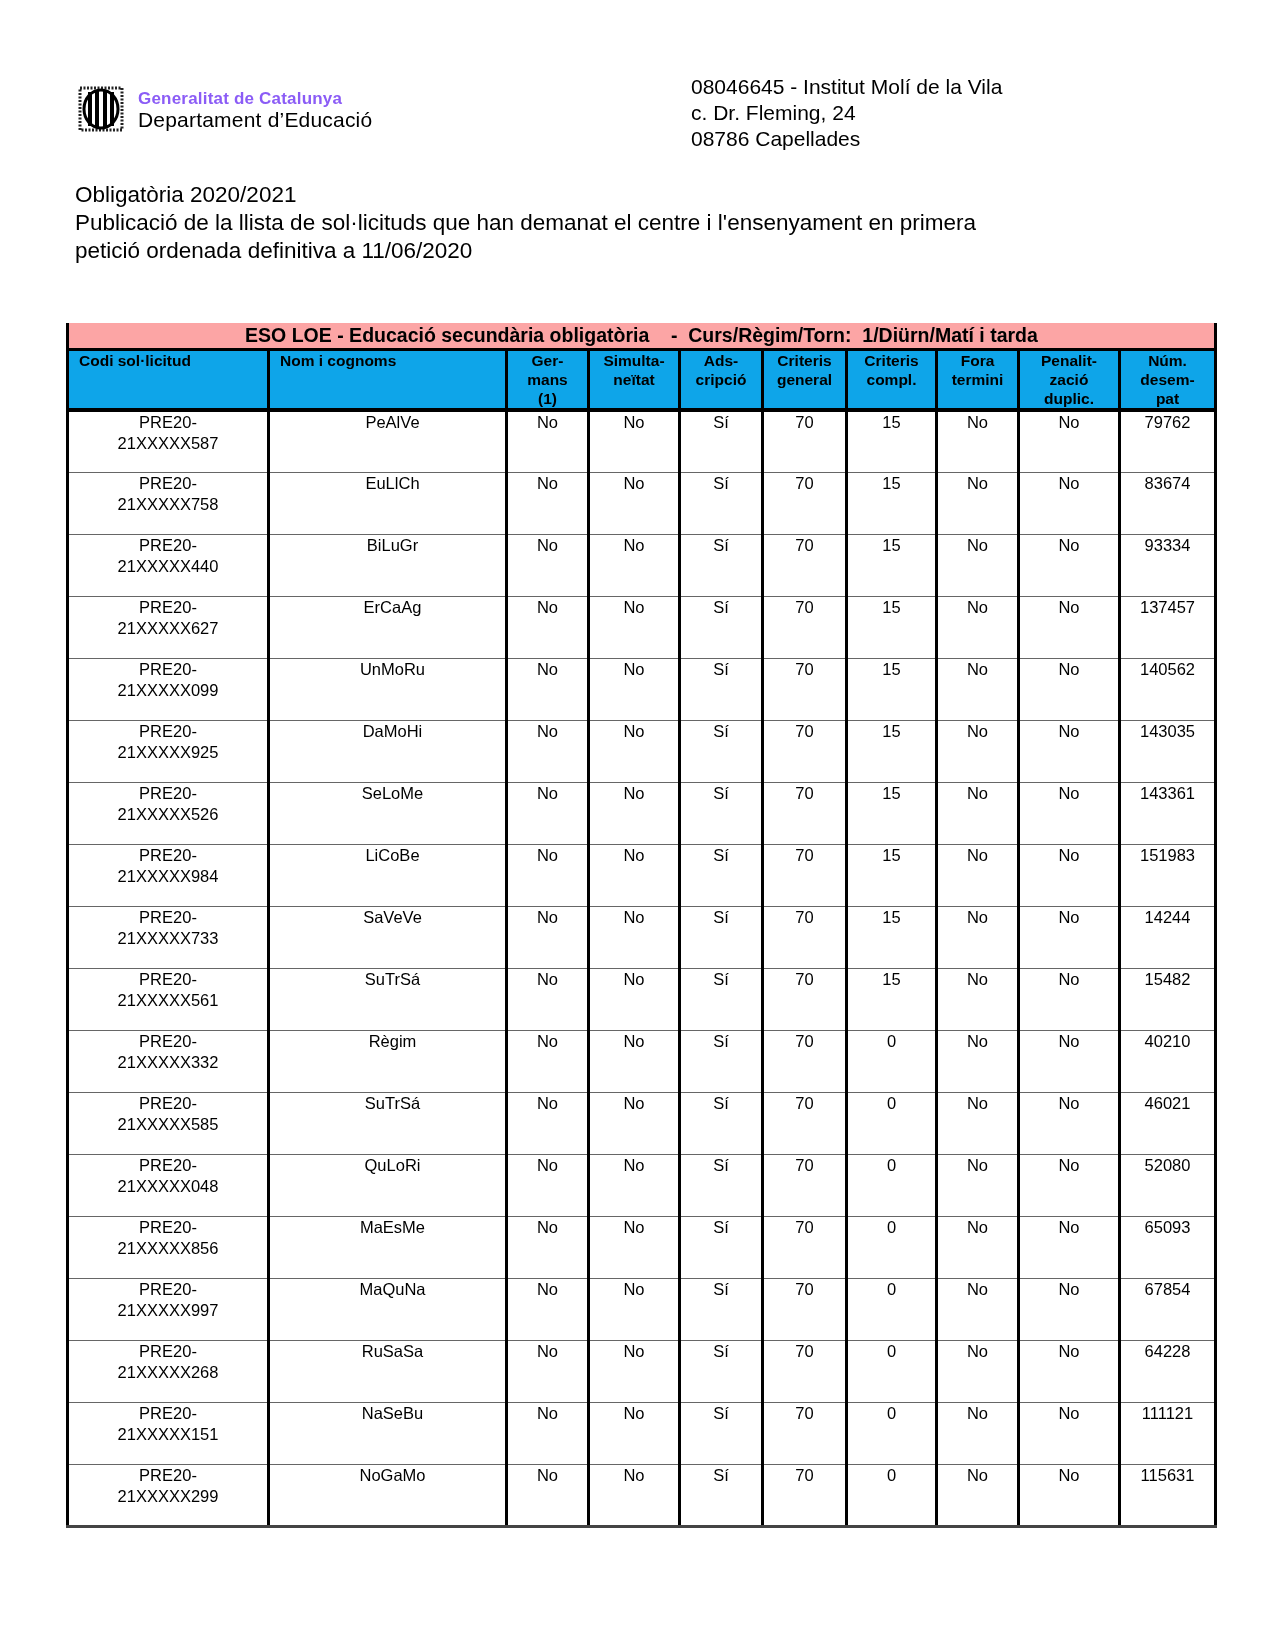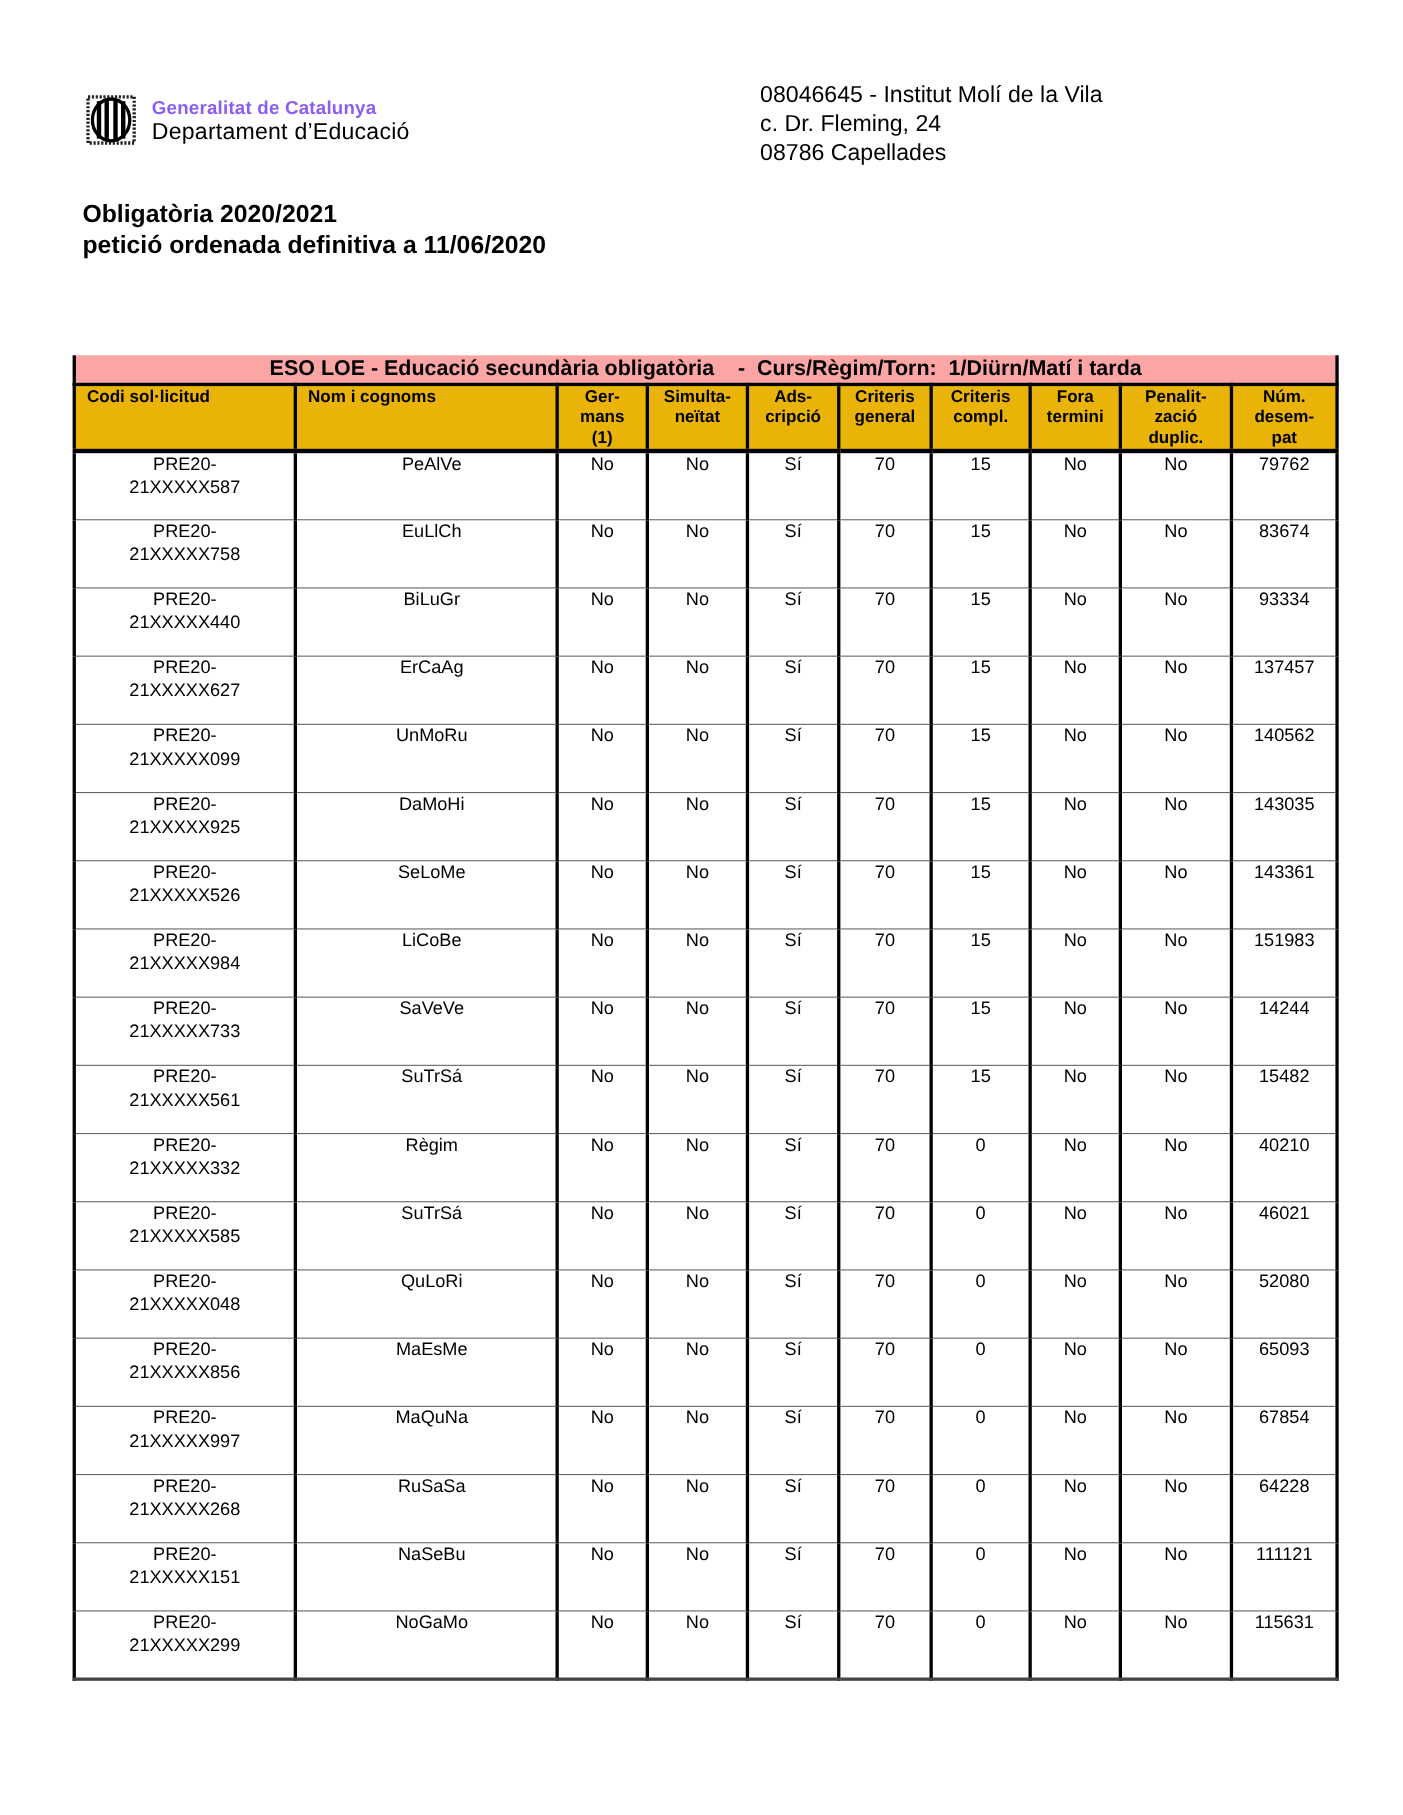--- a/index.html
+++ b/index.html
@@ -6,35 +6,35 @@
     body {
       width: 1275px; height: 1650px; position: relative; overflow: hidden;
       font-family: "Liberation Sans", sans-serif; color: #000;
     }
     .logo-block { position: absolute; left: 76px; top: 86px; display: flex; align-items: center; }
     .logo-emblem { width: 50px; height: 46px; margin-right: 12px; }
     .logo-text { line-height: 21px; }
     .logo-line1 { font-size: 17px; font-weight: bold; color: #8b5cf6; letter-spacing: 0.2px; }
     .logo-line2 { font-size: 21px; font-weight: normal; color: #000; letter-spacing: 0.2px; }
     .address { position: absolute; left: 691px; top: 74px; font-size: 21px; line-height: 26px; }
-    .title-block { position: absolute; left: 75px; top: 181px; font-size: 22.5px; font-weight: bold; line-height: 28px; }
+    .title-block { position: absolute; left: 75px; top: 181px; font-size: 22.5px; font-weight: normal; line-height: 28px; }
     table.list {
       position: absolute; left: 66px; top: 323px; width: 1148px;
       border-collapse: collapse; table-layout: fixed;
       font-size: 16.5px;
     }
     table.list td, table.list th { padding: 0; }
     .caption-cell {
       background: #fca5a5; text-align: center; font-weight: bold; font-size: 19.5px;
       height: 25px; line-height: 25px;
       border-left: 3px solid #000; border-right: 3px solid #000; border-bottom: 3px solid #000;
       white-space: pre;
     }
     th.hcell {
-      background: #eab308; font-weight: bold; font-size: 15.5px; line-height: 19px;
+      background: #0ea5e9; font-weight: bold; font-size: 15.5px; line-height: 19px;
       vertical-align: top; text-align: center; height: 58px;
       border-left: 3px solid #000; border-right: 3px solid #000; border-bottom: 4px solid #000;
       padding-top: 2px; box-sizing: border-box;
     }
     th.hcell.left { text-align: left; padding-left: 10px; }
     td.cell {
       height: 62px; vertical-align: top; text-align: center; line-height: 21px;
       padding-top: 2px;
       border-left: 3px solid #000; border-right: 3px solid #000; border-bottom: 1.5px solid #666;
       box-sizing: border-box;
@@ -62,20 +62,21 @@
 </div>
 
 <div class="address">
   <div>08046645 - Institut Molí de la Vila</div>
   <div>c. Dr. Fleming, 24</div>
   <div>08786 Capellades</div>
 </div>
 
 <div class="title-block">
   <div>Obligatòria 2020/2021</div>
+  <div>Publicació de la llista de sol·licituds que han demanat el centre i l'ensenyament en primera</div>
   <div>petició ordenada definitiva a 11/06/2020</div>
 </div>
 
 <table class="list">
   <colgroup>
     <col style="width:201px">
       <col style="width:238px">
       <col style="width:82px">
       <col style="width:91px">
     <col style="width:83px">

